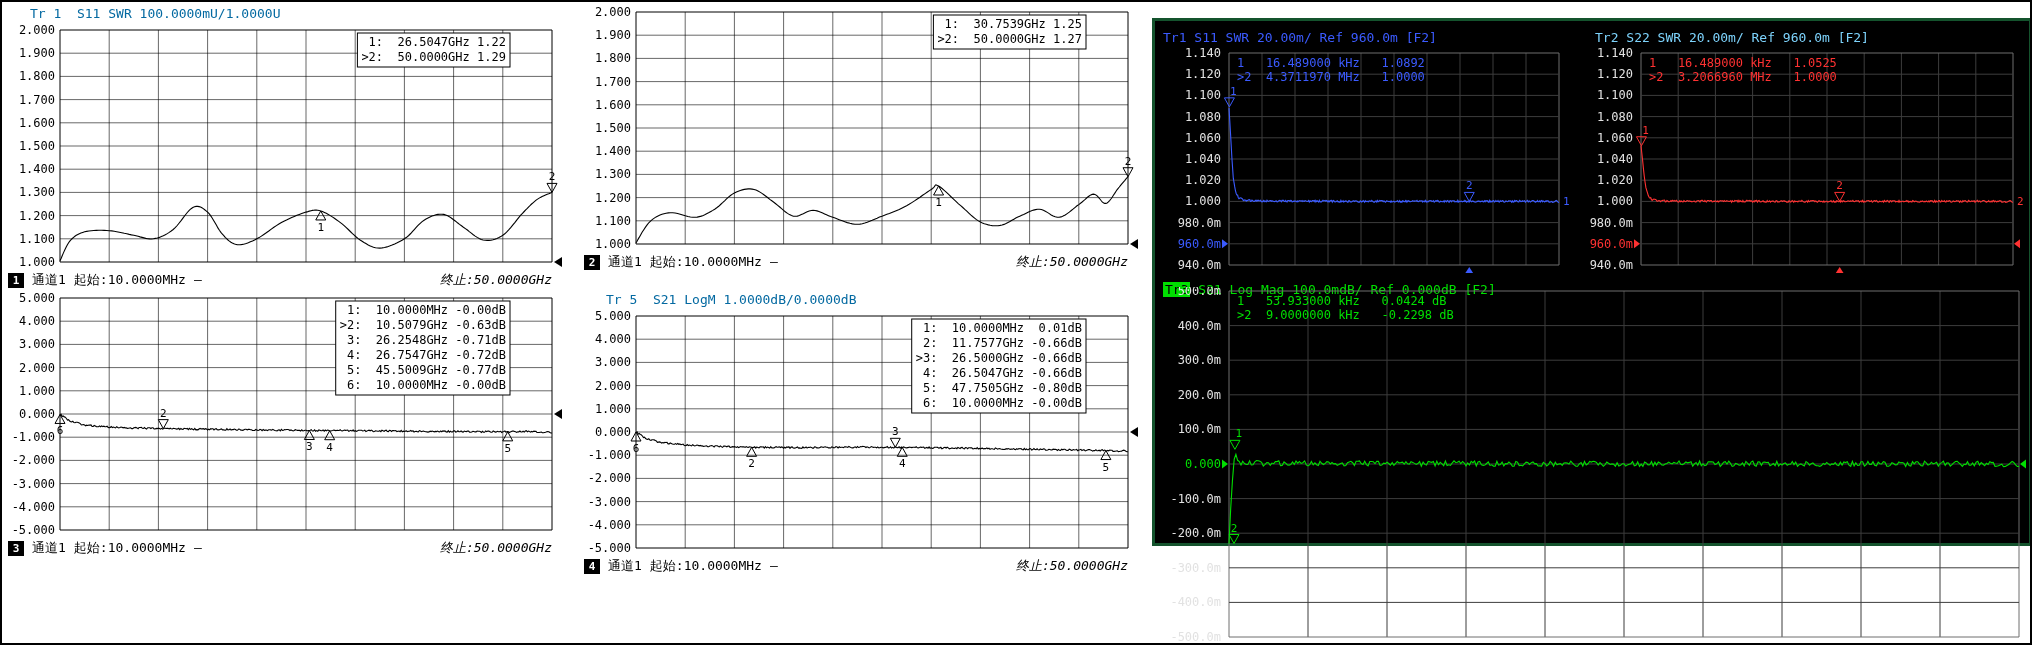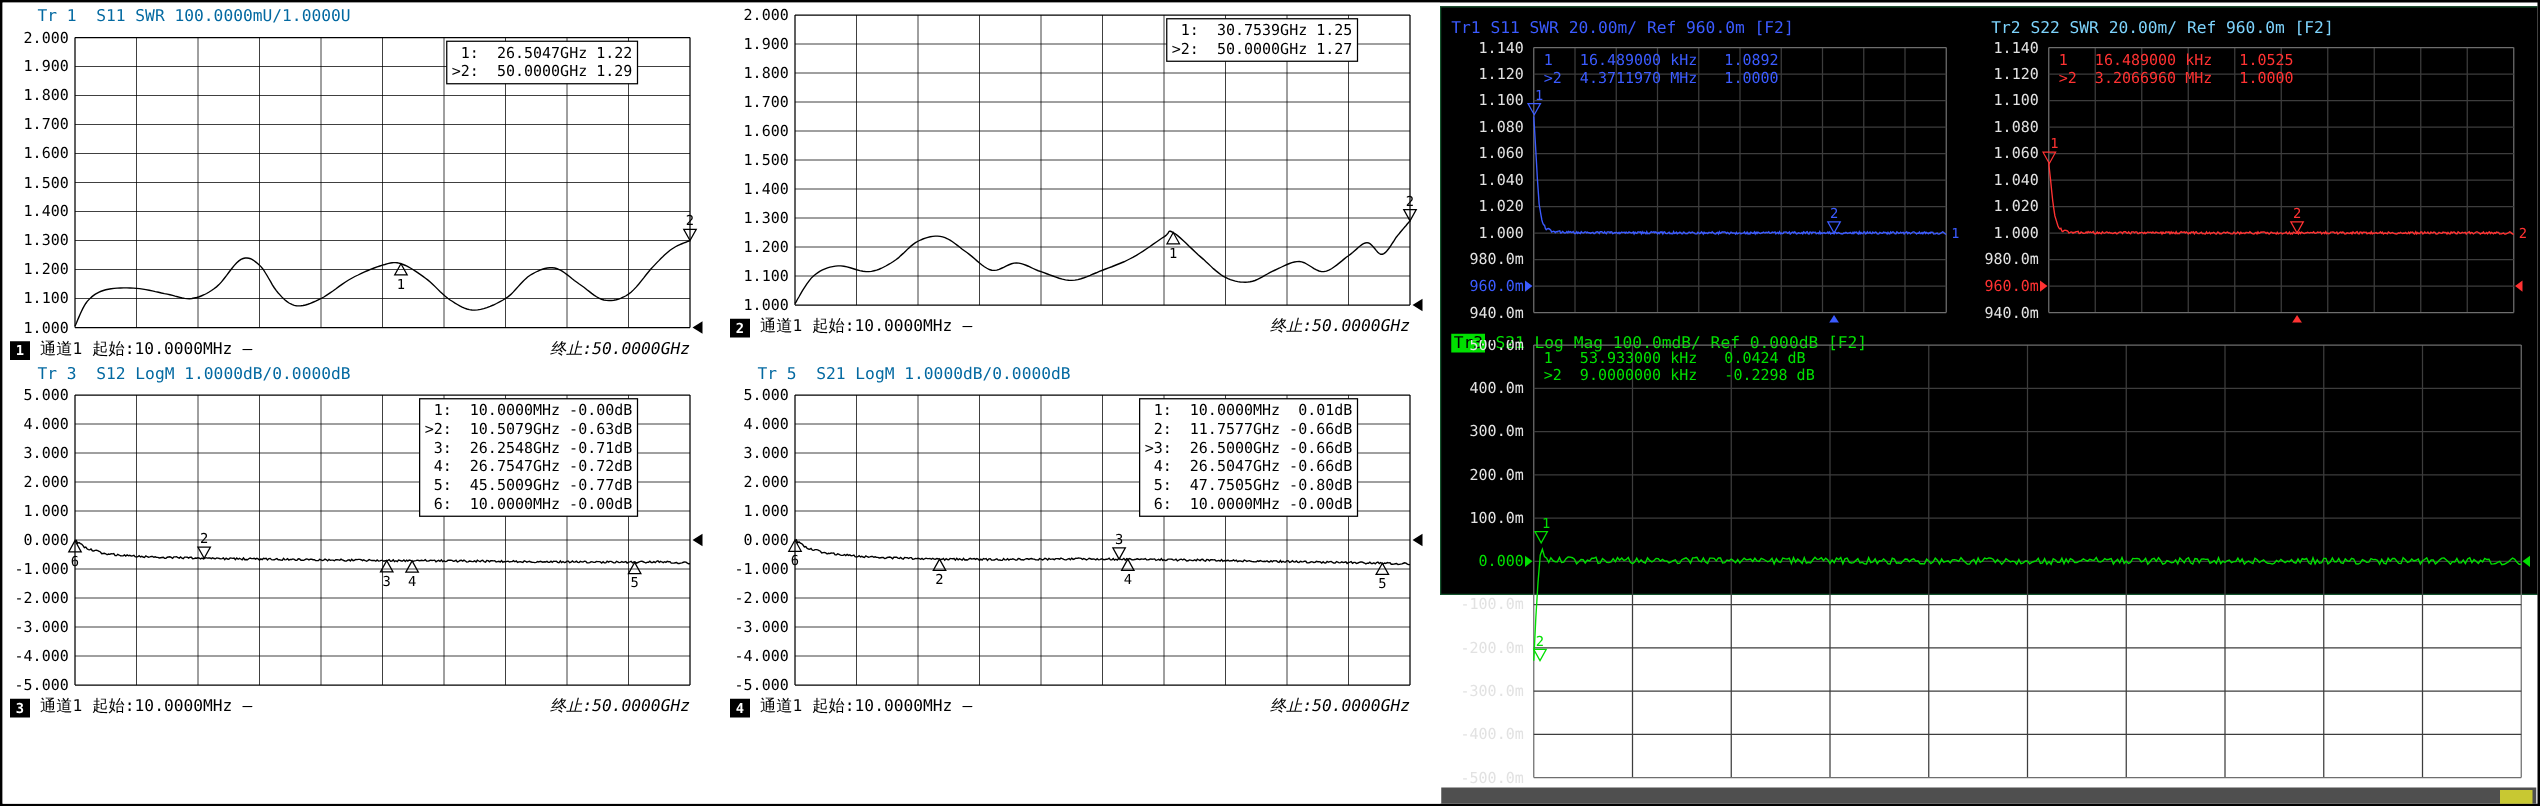--- a/index.html
+++ b/index.html
@@ -10,21 +10,21 @@
   #cell0{left:2px;top:2px}
   #cell1{left:578px;top:2px}
   #cell2{left:2px;top:288px}
   #cell3{left:578px;top:288px}
   .ltitle{height:18px;line-height:20px;font-size:13px;color:#0369a1;padding-left:26px;white-space:pre;}
   .lcell svg{display:block;}
   .lfooter{height:20px;line-height:20px;font-size:13px;color:#000;position:relative;display:flex;align-items:center;gap:8px;padding-left:4px;white-space:pre;}
   .badge{display:inline-block;width:16px;height:15px;background:#000;color:#fff;font-size:11px;line-height:15px;text-align:center;font-weight:bold;}
   .lfooter .stop{position:absolute;right:22px;font-style:italic;}
   
-  .right-panel{position:absolute;left:1150px;top:3px;width:880px;height:471px;background:#000;border:1px solid #14532d;box-sizing:border-box;}
+  .right-panel{position:absolute;left:1150px;top:16px;width:880px;height:528px;background:#000;border:3px solid #14532d;box-sizing:border-box;}
   .rtitle{position:absolute;font-size:13px;white-space:pre;line-height:14px;}
   #rtitle-blue{left:8px;top:10px;color:#3b5bff;}
   #rtitle-red{left:440px;top:10px;color:#7dd3fc;}
   #rtitle-green{left:8px;top:250px;color:#00e000;margin-top:12px;}
   .tbadge-green{background:#00e000;color:#000;padding:0 2px;}
   .right-panel svg{position:absolute;display:block;}
   #c4{left:12px;top:26px;}
   #c5{left:424px;top:26px;}
   #c6{left:12px;top:266px;}
   .statusbar{position:absolute;left:0;top:624px;width:876px;height:17px;background:#4f4f4f;color:#fff;font-size:12px;line-height:17px;white-space:pre;}
@@ -147,21 +147,20 @@
       <div class="lfooter">
         <span class="badge">2</span>
         <span>通道1</span>
         <span>起始:10.0000MHz</span>
         <span>—</span>
         <span class="stop">终止:50.0000GHz</span>
       </div>
     </div>
 
     <div class="lcell" id="cell2">
-      <div class="ltitle">Tr 3  S12 LogM 1.0000dB/0.0000dB</div>
       <svg id="c2" width="570" height="248" viewBox="0 0 570 248">
           <line x1="56" y1="8" x2="56" y2="240" stroke="#000" stroke-width="1"></line>
           <line x1="105.2" y1="8" x2="105.2" y2="240" stroke="#000" stroke-width="0.6"></line>
           <line x1="154.4" y1="8" x2="154.4" y2="240" stroke="#000" stroke-width="0.6"></line>
           <line x1="203.6" y1="8" x2="203.6" y2="240" stroke="#000" stroke-width="0.6"></line>
           <line x1="252.8" y1="8" x2="252.8" y2="240" stroke="#000" stroke-width="0.6"></line>
           <line x1="302" y1="8" x2="302" y2="240" stroke="#000" stroke-width="0.6"></line>
           <line x1="351.2" y1="8" x2="351.2" y2="240" stroke="#000" stroke-width="0.6"></line>
           <line x1="400.4" y1="8" x2="400.4" y2="240" stroke="#000" stroke-width="0.6"></line>
           <line x1="449.6" y1="8" x2="449.6" y2="240" stroke="#000" stroke-width="0.6"></line>

